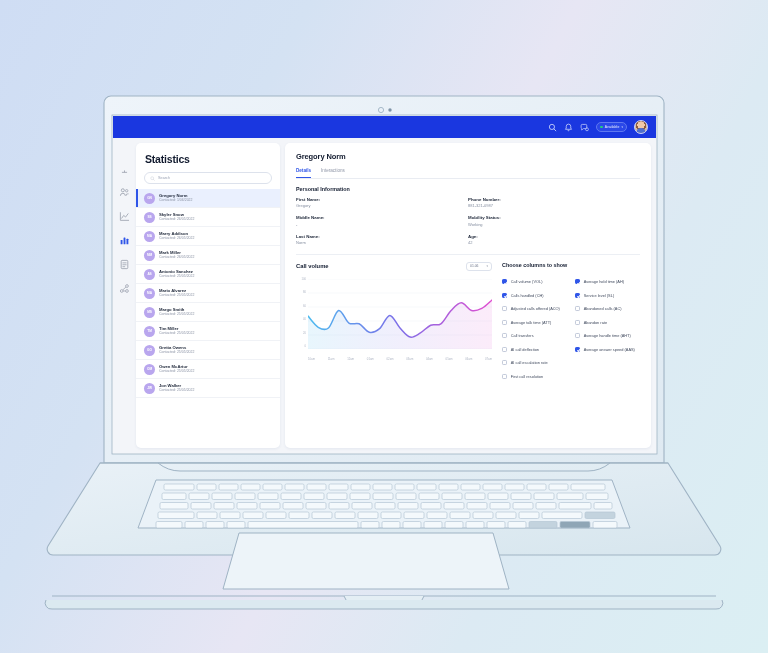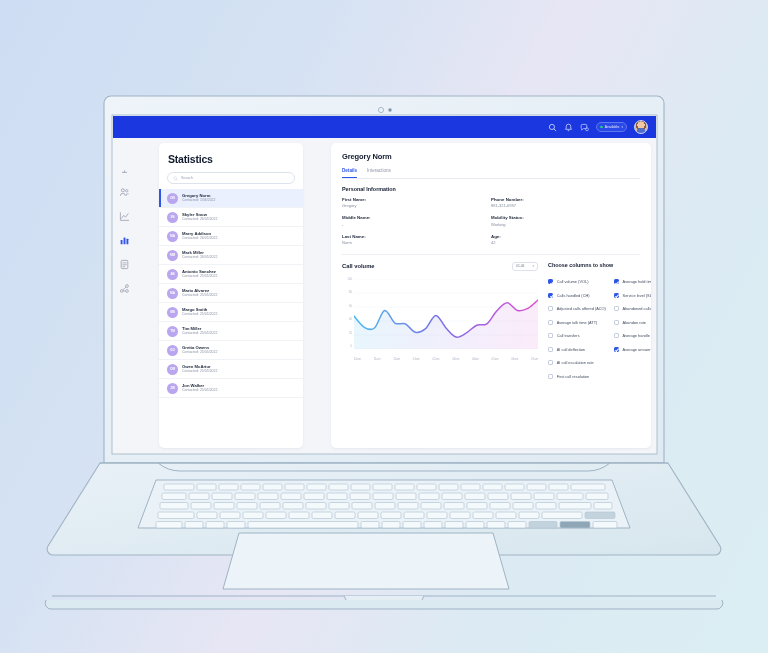--- a/index.html
+++ b/index.html
@@ -41,21 +41,21 @@
   .avatar {
     width: 14px; height: 14px; border-radius: 50%;
     background: radial-gradient(circle at 50% 34%, #f0c9a8 0 36%, #8a5a3b 37% 54%, #d8b79a 55% 100%);
     border: 1px solid #c9d4ff; overflow: hidden; position: relative; flex: none;
   }
   .avatar::after {
     content: ''; position: absolute; left: 2px; right: 2px; bottom: 0; height: 5px;
     background: #4e6fcf; border-radius: 50% 50% 0 0;
   }
 
-  .body-area { display: flex; height: calc(100% - 22px); gap: 23px; }
+  .body-area { display: flex; height: calc(100% - 22px); }
 
   
   .rail {
     width: 23px; flex: none; background: #f3f5f9;
     padding-top: 25px; display: flex; flex-direction: column; align-items: center; gap: 13px;
   }
   .rail-btn { width: 11px; height: 11px; display: block; opacity: .55; }
   .rail-btn.active { opacity: 1; }
 
   

